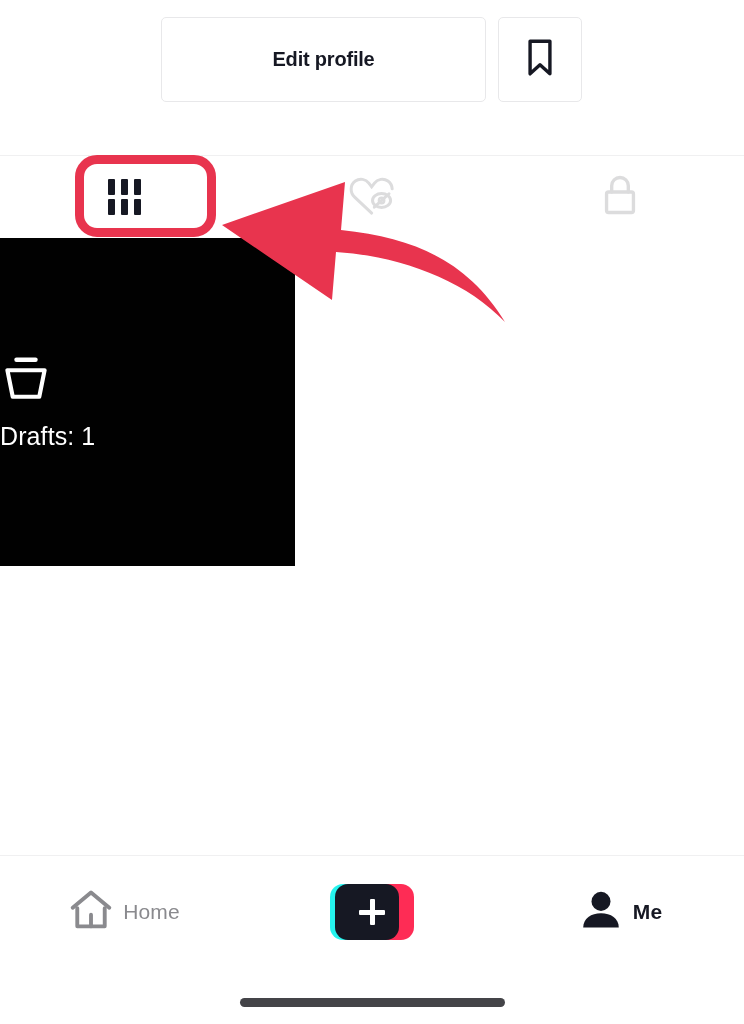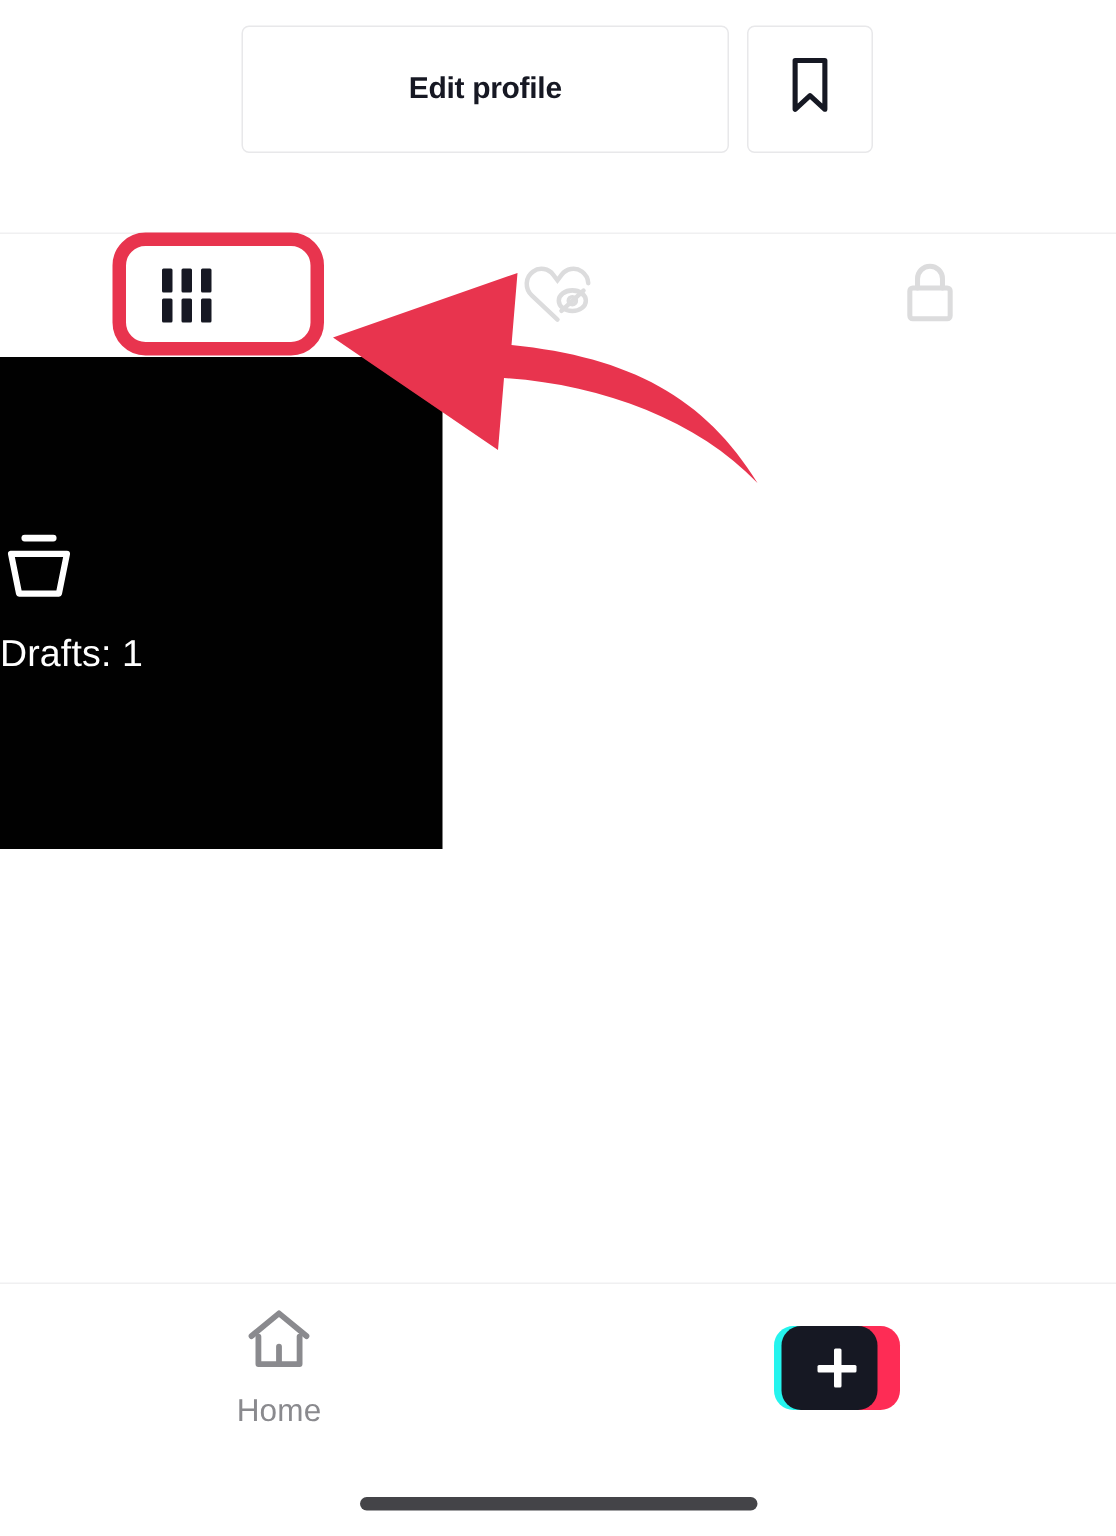--- a/index.html
+++ b/index.html
@@ -132,21 +132,21 @@
     position: absolute;
     left: 0; top: 856px;
     width: 744px; height: 112px;
     display: flex;
     align-items: center;
     background: #ffffff;
   }
   .nav-item {
     flex: 1;
     display: flex;
-    flex-direction: column;
+    flex-direction: row;
     align-items: center;
     justify-content: center;
     gap: 9px;
     cursor: pointer;
   }
   .nav-label {
     font-size: 21px;
     color: #8a8a8e;
     letter-spacing: 0.1px;
   }
@@ -289,16 +289,25 @@
     <div class="nav-item">
       <span class="create-btn">
         <span class="create-layer create-cyan"></span>
         <span class="create-layer create-pink"></span>
         <span class="create-layer create-core"></span>
         <span class="create-plus"></span>
       </span>
     </div>
 
 
+    <div class="nav-item active">
+      <span>
+        <svg width="46" height="44" viewBox="0 0 26 25" fill="none">
+          <circle cx="13" cy="7.6" r="5.4" fill="#161823"></circle>
+          <path d="M2.9 22.4c0-5.2 4.5-8.1 10.1-8.1s10.1 2.9 10.1 8.1z" fill="#161823"></path>
+        </svg>
+      </span>
+      <span class="nav-label">Me</span>
+    </div>
   </div>
 
   <div class="home-indicator"></div>
 </div>
 
 </body></html>

